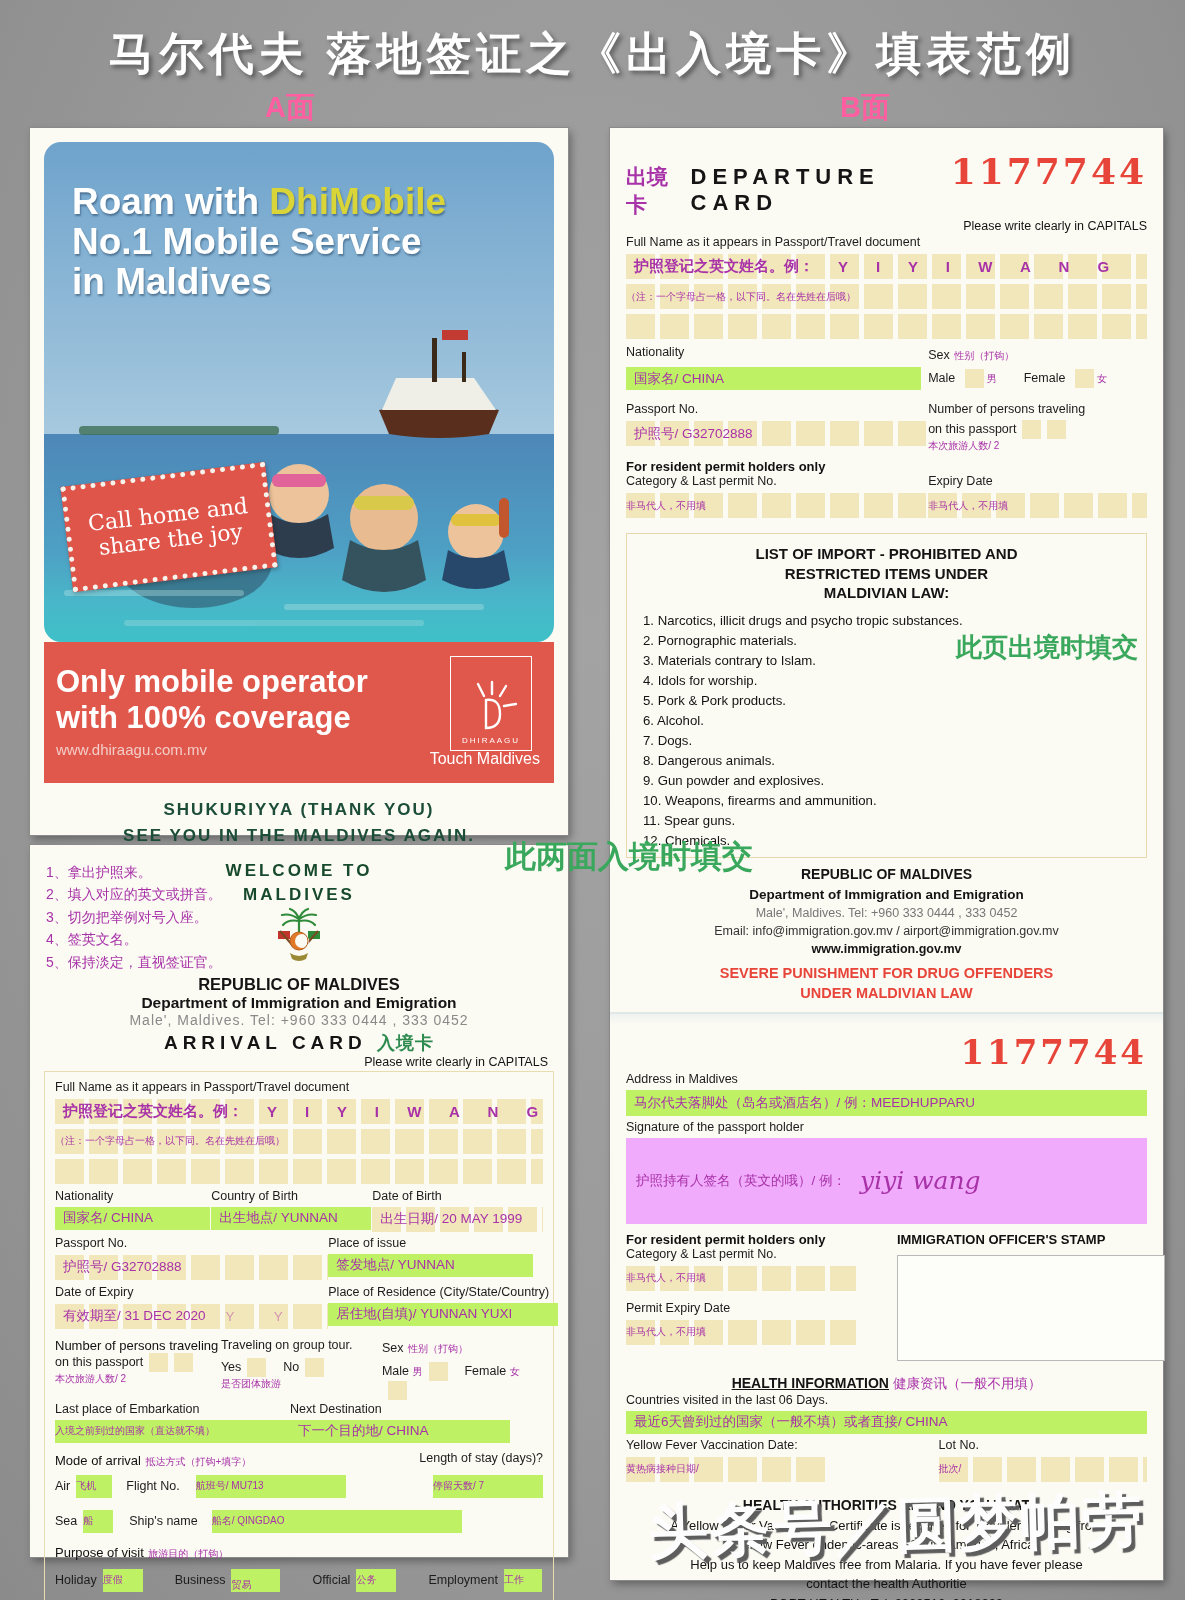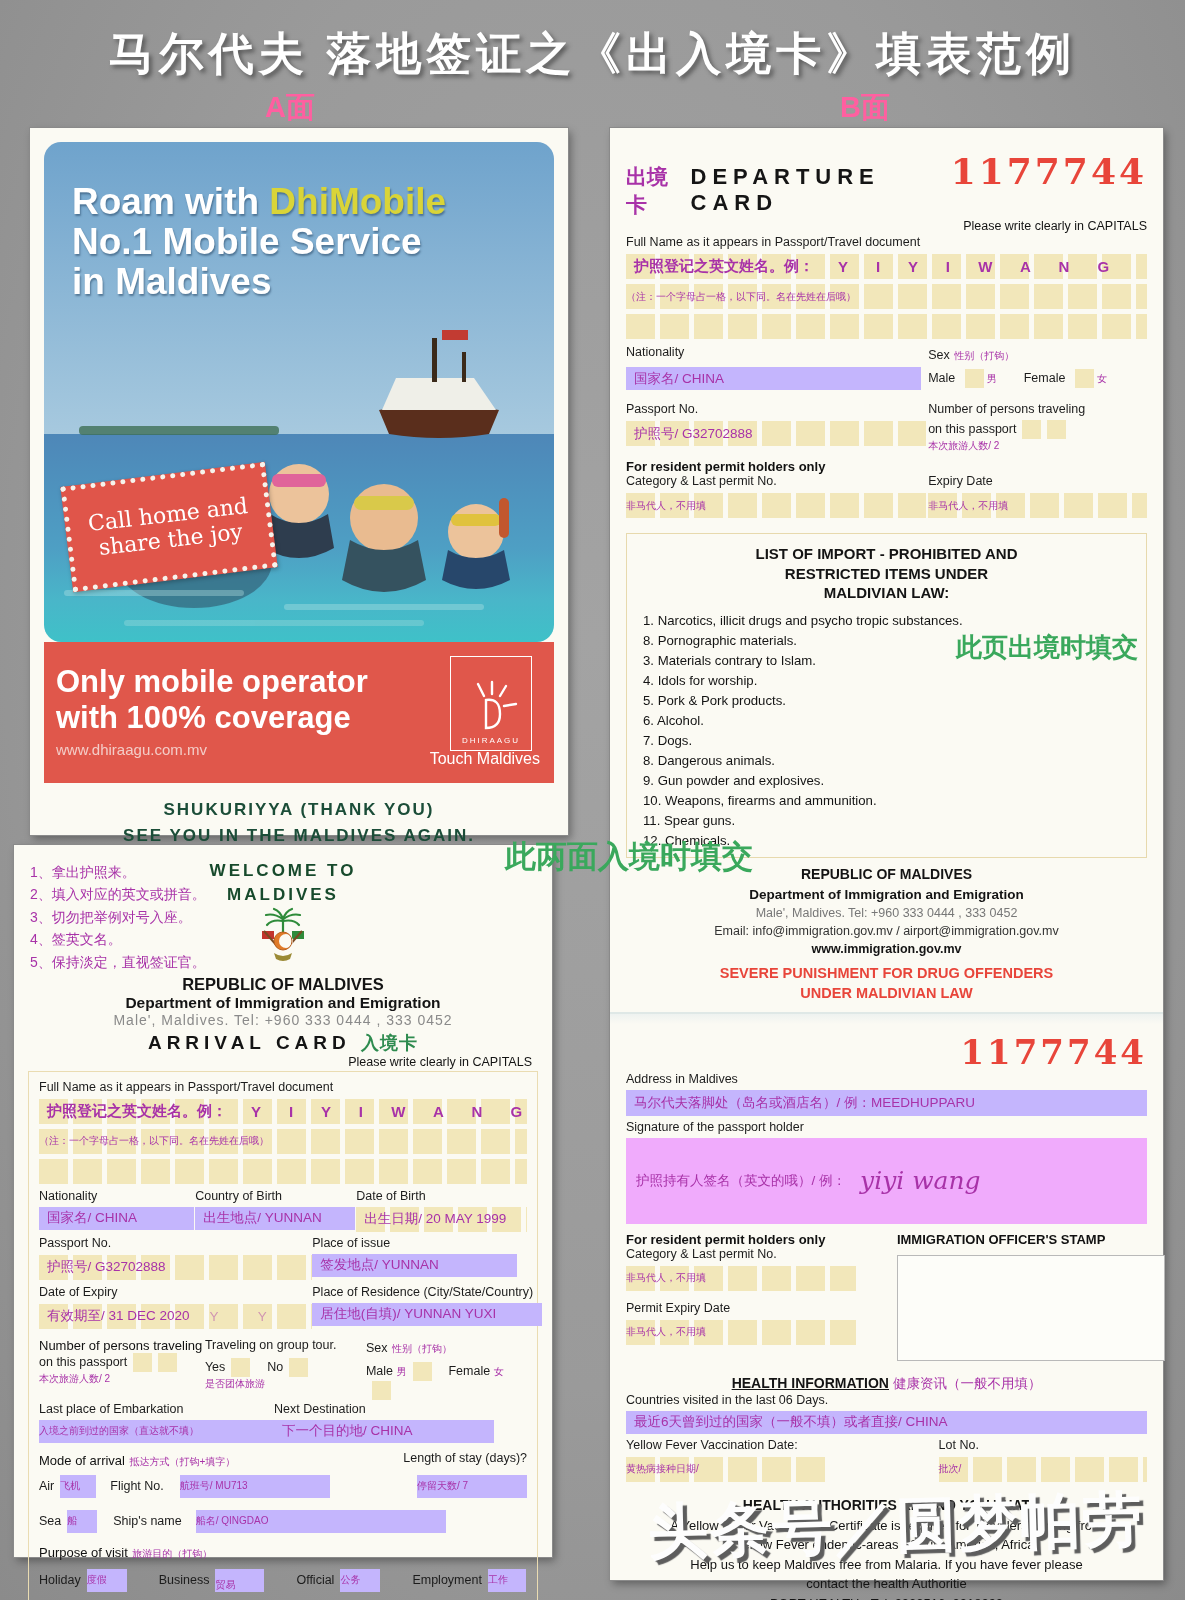--- a/index.html
+++ b/index.html
@@ -12,21 +12,21 @@
       text-shadow:3px 3px 4px rgba(40,40,40,.55);}
   .side-label{position:absolute;top:88px;font-size:29px;font-weight:bold;color:#ff5fa0;}
   .side-a{left:265px;} .side-b{left:840px;}
   .watermark{position:absolute;left:648px;top:1486px;font-size:60px;font-weight:bold;color:#fdfdfd;
       letter-spacing:2px;text-shadow:4px 4px 1px #5d5d5d;z-index:30;white-space:nowrap;transform:rotate(-1.5deg);}
   .green-note{position:absolute;color:#3aa85c;font-weight:bold;z-index:20;white-space:nowrap;}
   .note-straddle{left:505px;top:836px;font-size:31px;}
   
   .card{position:absolute;background:#fbfaf3;box-shadow:0 0 0 1px #8a8a8a,3px 4px 8px rgba(0,0,0,.35);}
   .card-ad{left:30px;top:128px;width:538px;height:707px;}
-  .card-arr{left:14px;top:845px;width:538px;height:712px;}
+  .card-arr{left:30px;top:845px;width:538px;height:712px;}
   .card-b{left:610px;top:128px;width:553px;height:1452px;}
   
   .photo-wrap{position:relative;margin:14px 14px 0 14px;width:510px;height:500px;overflow:hidden;border-radius:17px;}
   .ad-headline{position:absolute;left:28px;top:40px;line-height:1.08;font-weight:bold;
       font-size:37px;color:#fff;text-shadow:1px 2px 2px rgba(30,60,90,.5);}
   .ad-headline .brand{color:#d9d438;}
   .stamp{position:absolute;left:22px;top:332px;width:196px;height:96px;background:#e0554a;
       transform:rotate(-7deg);border:5px dotted #f6f3ec;display:flex;align-items:center;justify-content:center;
       box-shadow:1px 2px 4px rgba(0,0,0,.25);}
   .stamp-inner{color:#fff;font-size:22px;line-height:1.15;text-align:center;transform:rotate(0.5deg);
@@ -43,21 +43,21 @@
   
   .inner{padding:12px 16px;}
   .lab{font-size:12.5px;color:#1c1c1c;}
   .lab-b{font-size:13px;font-weight:bold;color:#111;}
   .pp{color:#a832a8;font-size:13.5px;}
   .pp-s{color:#a832a8;font-size:10px;}
   .grid-row{position:relative;height:25px;margin:5px 0;
       background:repeating-linear-gradient(90deg,#f2e7ba 0 29px,rgba(0,0,0,0) 29px 34px);
       display:flex;align-items:center;}
   .grid-row .pp{padding-left:8px;white-space:nowrap;}
-  .bar{background:#c4b5fd;height:23px;display:flex;align-items:center;margin:4px 0;}
+  .bar{background:#bef264;height:23px;display:flex;align-items:center;margin:4px 0;}
   .bar .pp{padding-left:8px;white-space:nowrap;}
   .cb{width:22px;height:22px;background:#f2e7ba;display:inline-block;vertical-align:middle;margin-left:6px;}
   .cb-s{width:19px;height:19px;}
   .two{display:flex;justify-content:space-between;align-items:flex-start;}
   .letters{letter-spacing:12px;font-size:15px;font-weight:bold;}
   .faint{opacity:.45;}
   .right{text-align:right;}
   .serial{color:#e8453a;font-weight:bold;font-family:"DejaVu Serif", serif;}
   
   .b-head{display:flex;align-items:baseline;justify-content:center;gap:10px;margin-top:10px;}
@@ -469,21 +469,21 @@
       </div>
 
       <div class="listbox">
         <h3>
           <span>LIST OF IMPORT - PROHIBITED AND</span><br>
           <span>RESTRICTED ITEMS UNDER</span><br>
           <span>MALDIVIAN LAW:</span>
         </h3>
         <div class="plist">
           <div>1.  Narcotics, illicit drugs and psycho tropic substances.</div>
-          <div>8.  Pornographic materials.</div>
+          <div>2.  Pornographic materials.</div>
           <div>3.  Materials contrary to Islam.</div>
           <div>4.  Idols for worship.</div>
           <div>5.  Pork &amp; Pork products.</div>
           <div>6.  Alcohol.</div>
           <div>7.  Dogs.</div>
           <div>8.  Dangerous animals.</div>
           <div>9.  Gun powder and explosives.</div>
           <div>10. Weapons, firearms and ammunition.</div>
           <div>11. Spear guns.</div>
           <div>12. Chemicals.</div>

